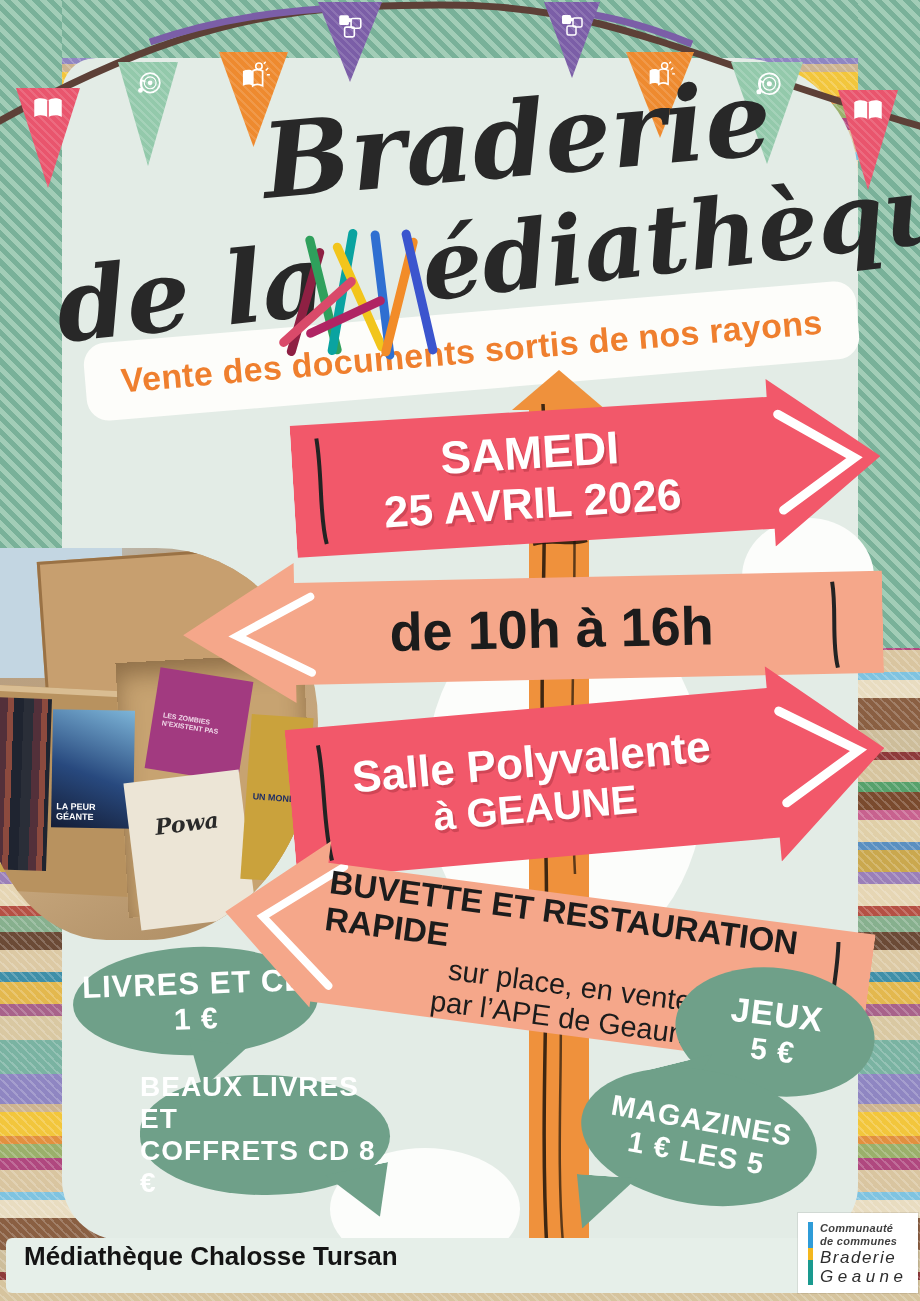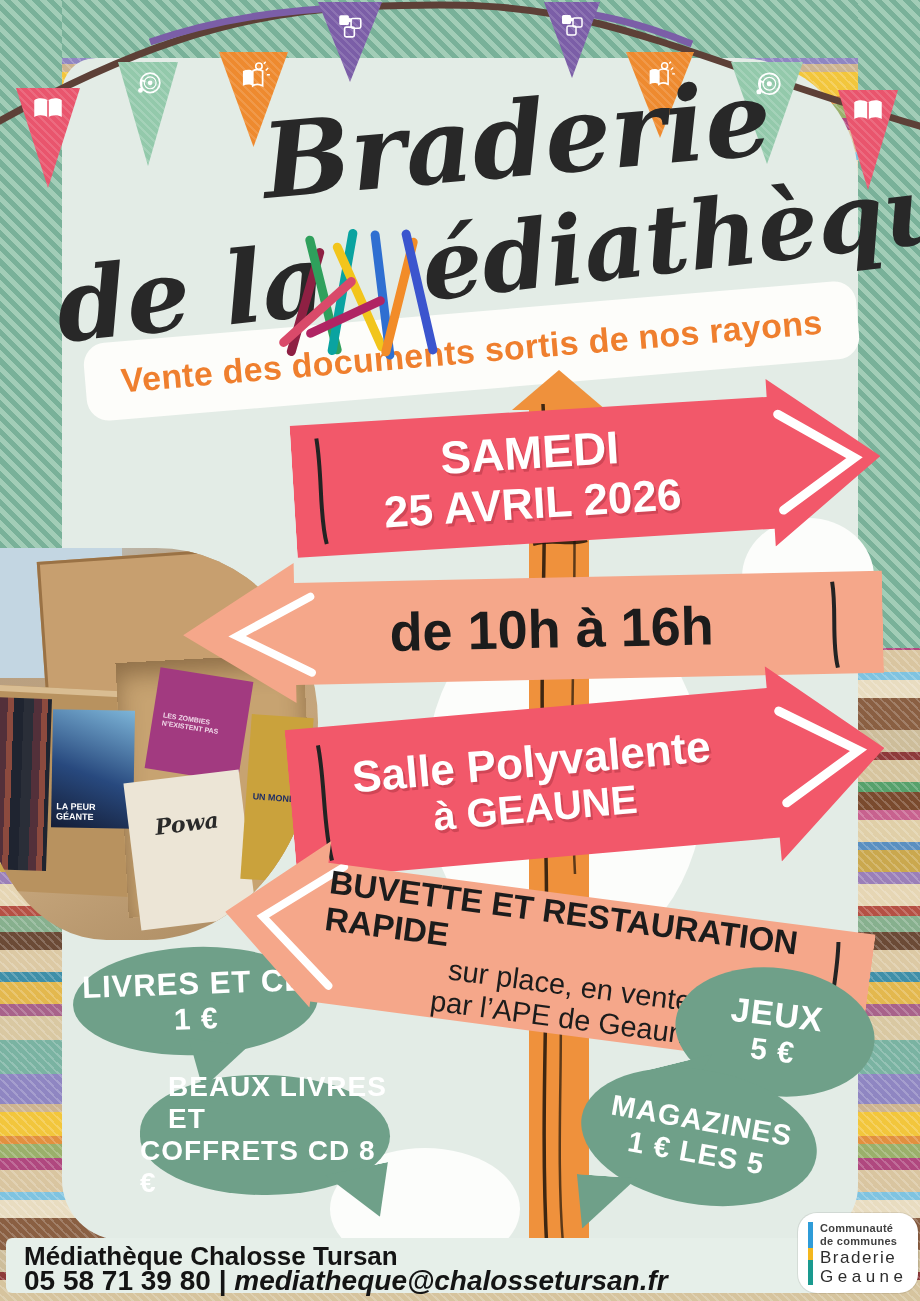--- a/index.html
+++ b/index.html
@@ -117,22 +117,22 @@
 
   
   #footer-strip{position:absolute;left:6px;top:1238px;width:848px;height:55px;z-index:8;
     background:#e6efe9;border-radius:6px;}
   #footer-org{position:absolute;left:24px;top:1241px;z-index:10;font-size:26px;
     font-weight:800;color:#141414;}
   #footer-line2{position:absolute;left:24px;top:1265px;z-index:10;font-size:28px;
     font-weight:800;color:#141414;}
   #footer-line2 .em{font-style:italic;}
   #logo{position:absolute;left:798px;top:1213px;width:120px;height:80px;z-index:10;
-    background:#fff;border-radius:19px;box-shadow:0 0 0 1px rgba(0,0,0,.08);
-    display:flex;padding:9px 6px 8px 10px;gap:7px;}
+    background:#fff;border-radius:0;box-shadow:0 0 0 1px rgba(0,0,0,.08);
+    display:flex;padding:9px 6px 8px 10px;gap:7px;font-style:italic;}
   #logo-bar{width:5px;display:flex;flex-direction:column;}
   #logo-bar i{display:block;width:5px;}
   #logo-text{display:flex;flex-direction:column;justify-content:space-between;}
   .logo-sm{font-size:11px;font-weight:700;color:#3f3f3f;line-height:1.18;letter-spacing:.3px;}
   .logo-lg{font-size:17px;font-weight:500;color:#2d2d2d;line-height:1.12;letter-spacing:1.5px;}
   .logo-lg.sp{letter-spacing:4.5px;}
 </style>
 </head>
 <body>
 
@@ -310,21 +310,21 @@
     </div>
   </div>
 
   <div id="bb-livres" class="bubble">
     <div style="font-size:31px;">LIVRES ET CD</div>
     <div style="font-size:30px;">1 €</div>
   </div>
   <div id="bb-livres-tail" class="tail"></div>
 
   <div id="bb-beaux" class="bubble">
-    <div style="font-size:28px;margin-left:28px;">BEAUX LIVRES ET</div>
+    <div style="font-size:28px;">BEAUX LIVRES ET</div>
     <div style="font-size:28px;">COFFRETS CD 8 €</div>
   </div>
   <div id="bb-beaux-tail" class="tail"></div>
 
   <div id="bb-jeux" class="bubble">
     <div style="font-size:34px;">JEUX</div>
     <div style="font-size:30px;">5 €</div>
   </div>
   <div id="bb-jeux-tail" class="tail"></div>
 
@@ -336,25 +336,20 @@
 
   <div id="bb-pay-tail"></div>
   <div id="bb-pay">
     <div>Paiement en</div>
     <div>espèces ou</div>
     <div>chèque</div>
   </div>
 
   <div id="footer-strip"></div>
   <div id="footer-org">Médiathèque Chalosse Tursan</div>
-  <div id="footer-line2">
-    <span>05 58 71 39 80</span>
-    <span>|</span>
-    <span class="em">mediatheque@chalossetursan.fr</span>
-  </div>
 
   <div id="logo">
     <div id="logo-bar">
       <i style="height:26px;background:#2f9cd8;"></i>
       <i style="height:13px;background:#f3b71e;"></i>
       <i style="height:25px;background:#1a9a8f;"></i>
     </div>
     <div id="logo-text">
       <span class="logo-sm">Communauté</span>
       <span class="logo-sm">de communes</span>

